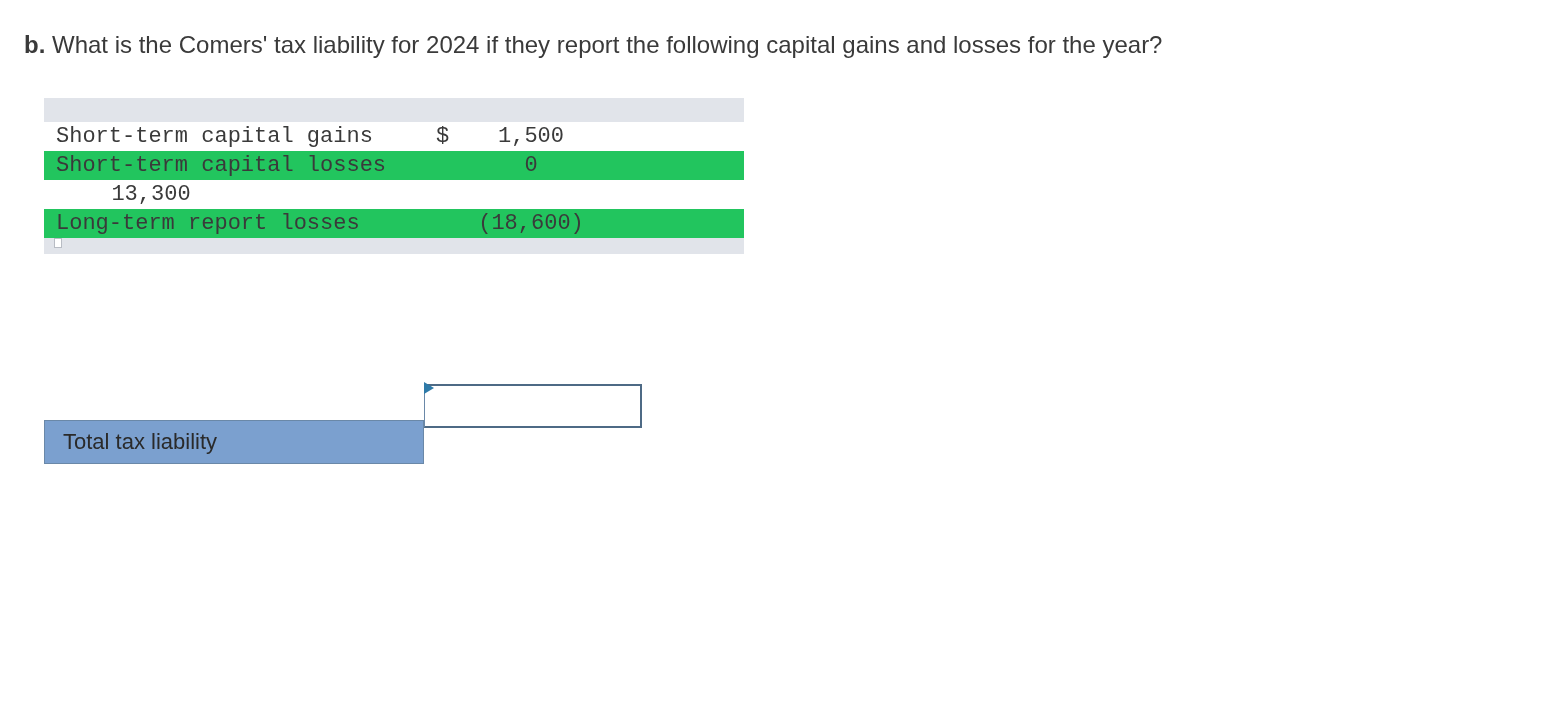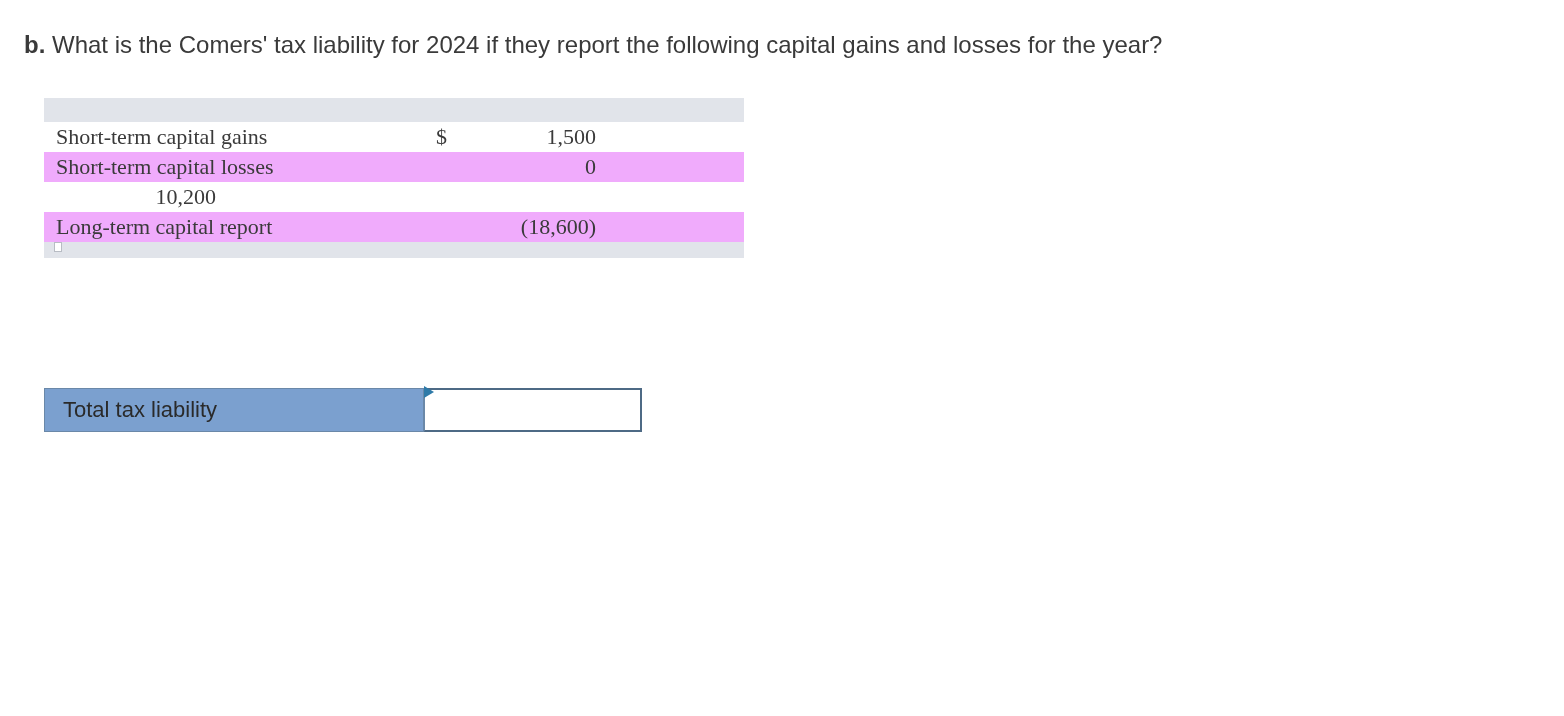--- a/index.html
+++ b/index.html
@@ -25,40 +25,40 @@
     .data-box {
       width: 700px;
       margin-left: 20px;
     }
     .data-header {
       height: 24px;
       background: #e1e4ea;
     }
     .data-row {
       display: flex;
-      font-family: Liberation Serif, serif;
+      font-family: Liberation Mono, monospace;
       font-size: 22px;
       color: #3a3a3a;
       padding: 2px 12px;
       background: #ffffff;
     }
     .data-row.alt {
-      background: #f0abfc;
+      background: #22c55e;
     }
     .data-label {
       flex: 0 0 380px;
       white-space: pre;
     }
     .data-currency {
       flex: 0 0 30px;
       text-align: left;
     }
     .data-value {
       flex: 0 0 130px;
-      text-align: right;
+      text-align: center;
       white-space: pre;
     }
     .data-footer {
       height: 16px;
       background: #e1e4ea;
       position: relative;
     }
     .data-footer::before {
       content: "";
       position: absolute;
@@ -77,20 +77,21 @@
     .answer-label {
       background: #7ba0cf;
       color: #2a2a2a;
       border: 1px solid #6a88a8;
       width: 380px;
       height: 44px;
       display: flex;
       align-items: center;
       padding-left: 18px;
       font-size: 22px;
+      margin-top: 36px;
     }
     .answer-input-wrap {
       position: relative;
       width: 218px;
       height: 44px;
       border: 2px solid #4e6a85;
       border-left: 1px solid #6a88a8;
       background: #ffffff;
     }
     .answer-input-wrap::before {
@@ -130,24 +131,24 @@
     <div class="data-currency">$</div>
     <div class="data-value">1,500</div>
   </div>
   <div class="data-row alt">
     <div class="data-label">Short-term capital losses</div>
     <div class="data-currency"></div>
     <div class="data-value">0</div>
   </div>
   <div class="data-row">
     <div class="data-currency"></div>
-    <div class="data-value">10,200</div>
+    <div class="data-value">13,300</div>
   </div>
   <div class="data-row alt">
-    <div class="data-label">Long-term capital report</div>
+    <div class="data-label">Long-term report losses</div>
     <div class="data-currency"></div>
     <div class="data-value">(18,600)</div>
   </div>
   <div class="data-footer"></div>
 </div>
 
 <div class="answer-area">
   <div class="answer-label">Total tax liability</div>
   <div class="answer-input-wrap">
     <input type="text" class="answer-input" value="" style="">

